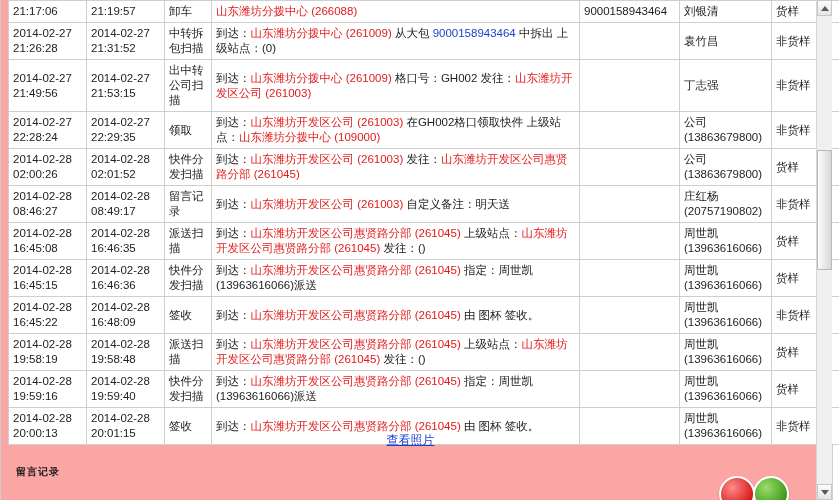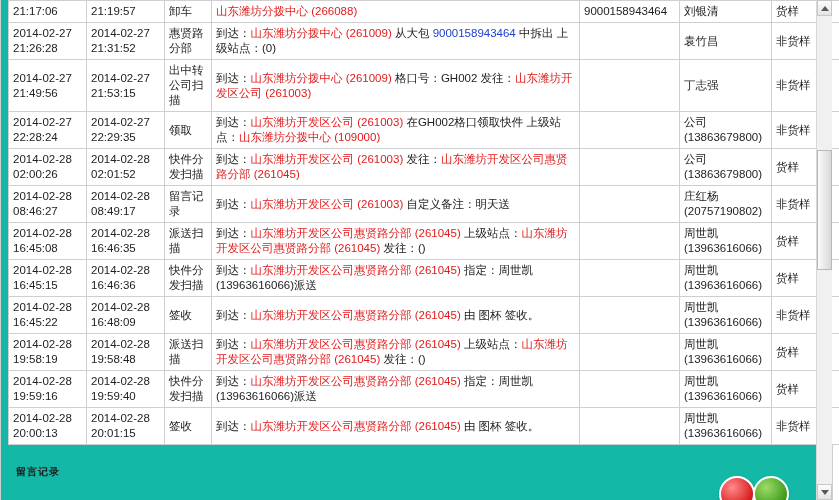--- a/index.html
+++ b/index.html
@@ -15,21 +15,21 @@
     position: relative;
   }
 
   
   .page {
     position: absolute;
     left: 0;
     top: 0;
     width: 833px;
     height: 500px;
-    background: #14b8a6;
+    background: #fca5a5;
   }
   .outer-border-left {
     position: absolute;
     left: 0;
     top: 0;
     width: 1px;
     height: 500px;
     background: #cfcfcf;
   }
   .outer-border-right {
@@ -223,21 +223,21 @@
       <tr>
         <td>
           <span class="dt-line">2014-02-27</span>
           <span class="dt-line">21:26:28</span>
         </td>
         <td>
           <span class="dt-line">2014-02-27</span>
           <span class="dt-line">21:31:52</span>
         </td>
         <td>
-          <span>惠贤路分部</span>
+          <span>中转拆包扫描</span>
         </td>
         <td class="desc-cell">
           <span>到达：<span class="red">山东潍坊分拨中心 (261009)</span> 从大包 <span class="blue">9000158943464</span> 中拆出 上级站点：(0)</span>
         </td>
         <td>
           <span></span>
         </td>
         <td>
           <span>袁竹昌</span>
         </td>
@@ -535,20 +535,23 @@
           <span>非货样</span>
         </td>
         <td>
           <span></span>
         </td>
       </tr>
 
     </tbody>
   </table>
 
+  <div class="photo-link-wrap">
+    <a class="photo-link" href="#">查看照片</a>
+  </div>
 
   <div class="section-title">留言记录</div>
 
   <div class="scrollbar">
     <div class="sb-btn sb-up">
       <span class="sb-arrow"></span>
     </div>
     <div class="sb-thumb"></div>
     <div class="sb-btn sb-down">
       <span class="sb-arrow"></span>

